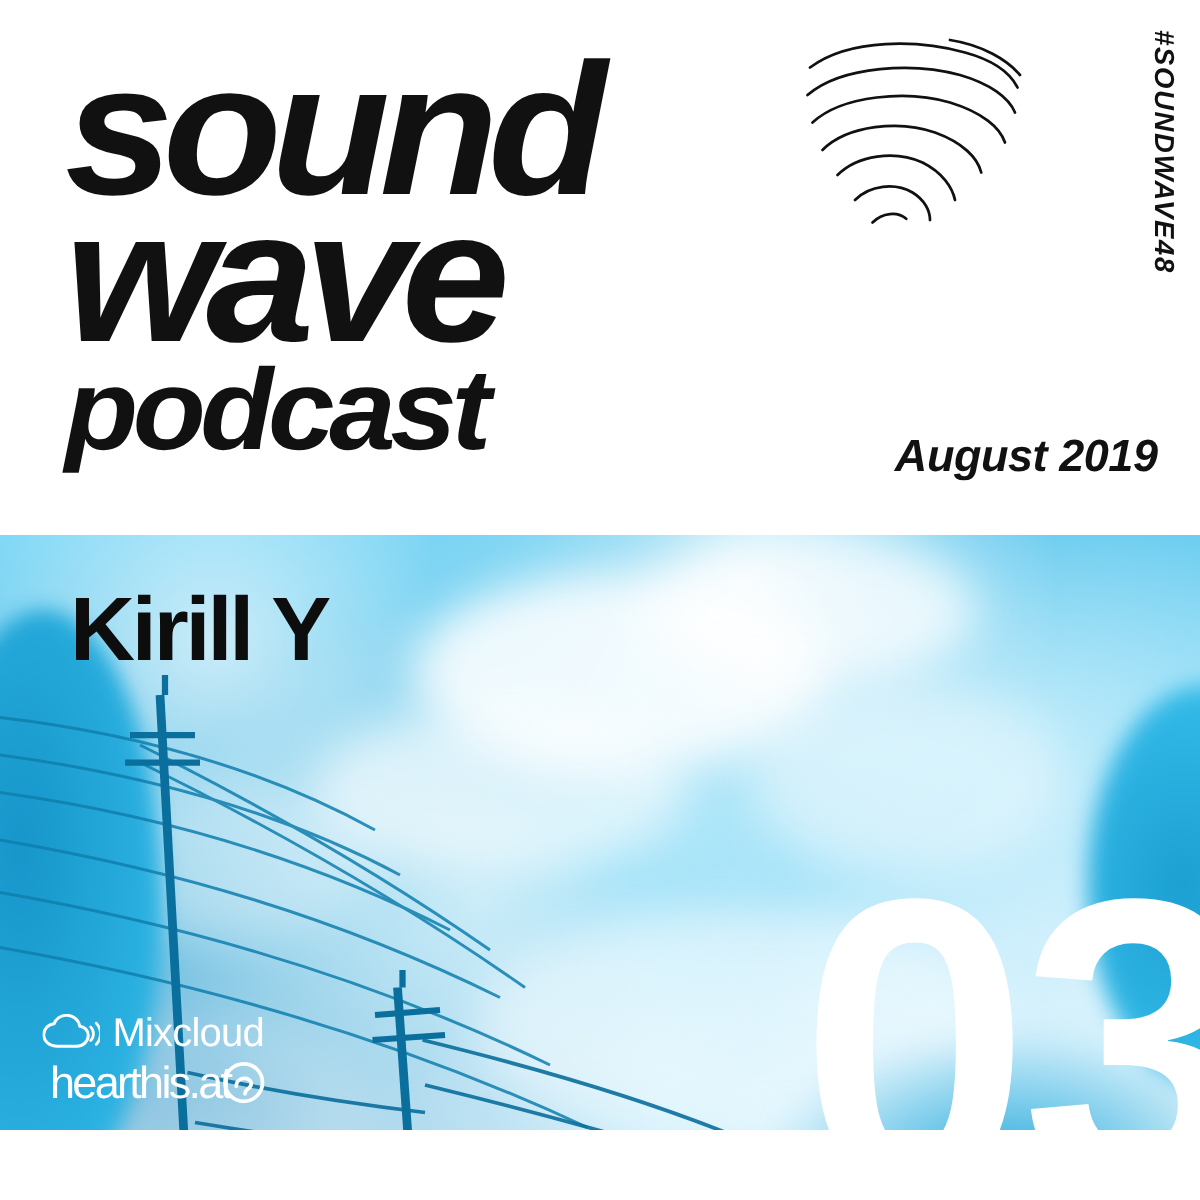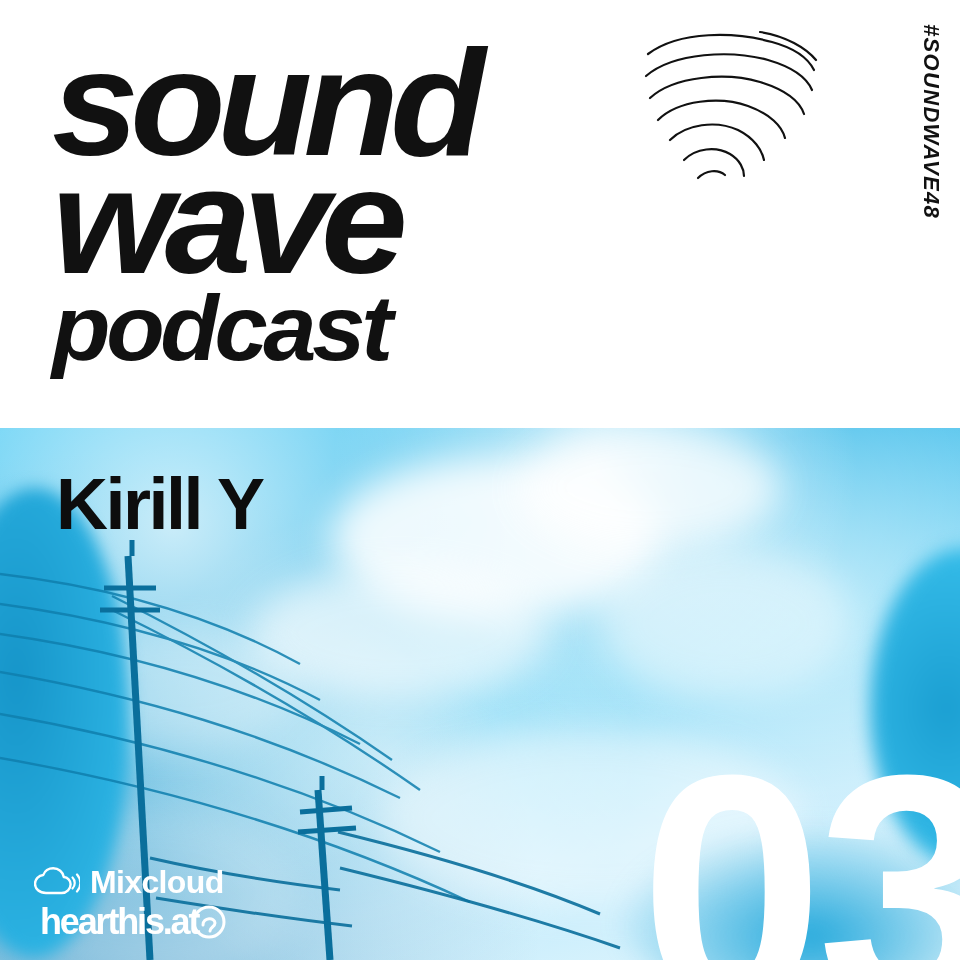--- a/index.html
+++ b/index.html
@@ -83,21 +83,21 @@
     font-weight: bold;
     letter-spacing: -0.01em;
     white-space: nowrap;
   }
 
   
   .photo-panel {
     position: absolute;
     left: 0; top: 428px;
     width: 960px;
-    height: 532px;
+    height: 476px;
     overflow: hidden;
     background: #4d7c0f;
   }
 
   
   .sky {
     position: absolute;
     inset: 0;
     background:
       radial-gradient(circle at 18% 18%, rgba(255,255,255,0.75) 0%, rgba(255,255,255,0) 42%),
@@ -183,21 +183,21 @@
     width: 320px;
   }
   .platform-row {
     display: flex;
     align-items: center;
     height: 40px;
   }
   .platform-row .label {
     color: #ffffff;
     font-size: 32px;
-    font-weight: bold;
+    font-weight: normal;
     letter-spacing: -0.02em;
     margin-left: 10px;
     white-space: nowrap;
   }
   .platform-row.hearthis .label {
     font-size: 36px;
     letter-spacing: -0.06em;
     margin-left: 6px;
   }
   .cloud-icon svg, .ear-icon svg { display: block; }
@@ -224,20 +224,21 @@
           <path d="M18,94 C38,74 80,70 108,80 C130,88 142,100 145,112"></path>
           <path d="M30,114 C46,98 76,94 98,104 C114,112 122,124 124,134"></path>
           <path d="M44,134 C56,122 76,120 90,128 C100,134 104,143 104,150"></path>
           <path d="M58,152 C66,144 78,143 85,149"></path>
           <path d="M120,6 C146,10 166,22 176,34"></path>
         </g>
       </svg>
     </div>
 
     <div class="hashtag">#SOUNDWAVE48</div>
+    <div class="date">August 2019</div>
   </div>
 
   <div class="photo-panel">
     <div class="sky"></div>
 
     <div class="cloud c1"></div>
     <div class="cloud c2"></div>
     <div class="cloud c3"></div>
     <div class="cloud c4"></div>
     <div class="cloud c5"></div>

